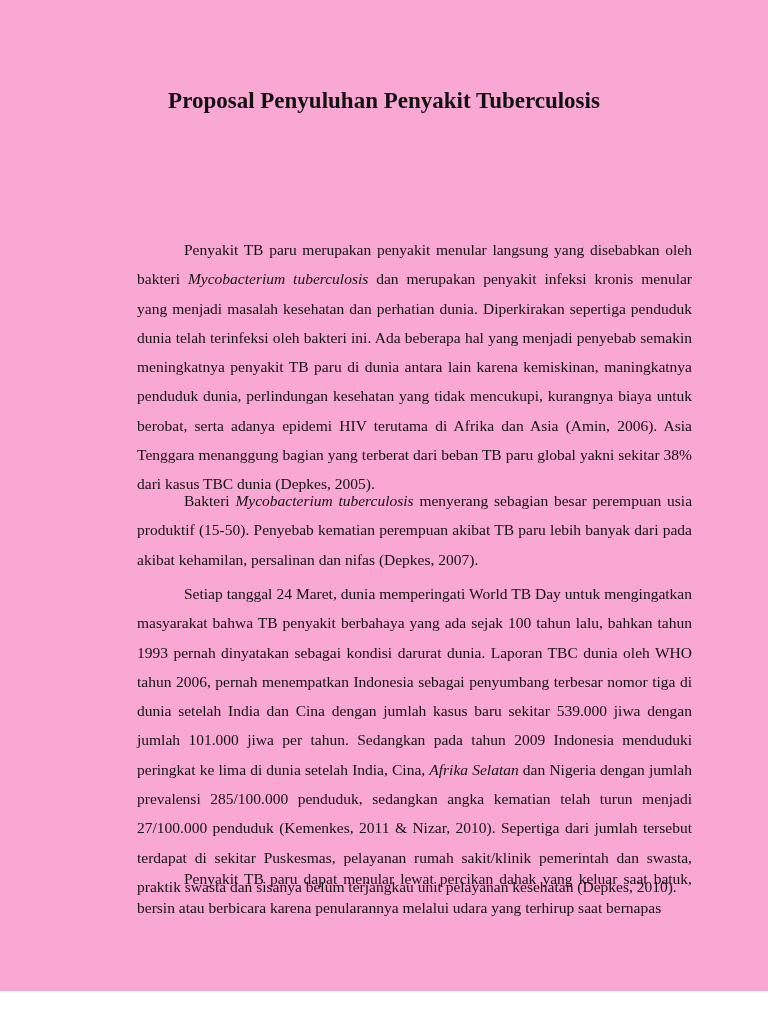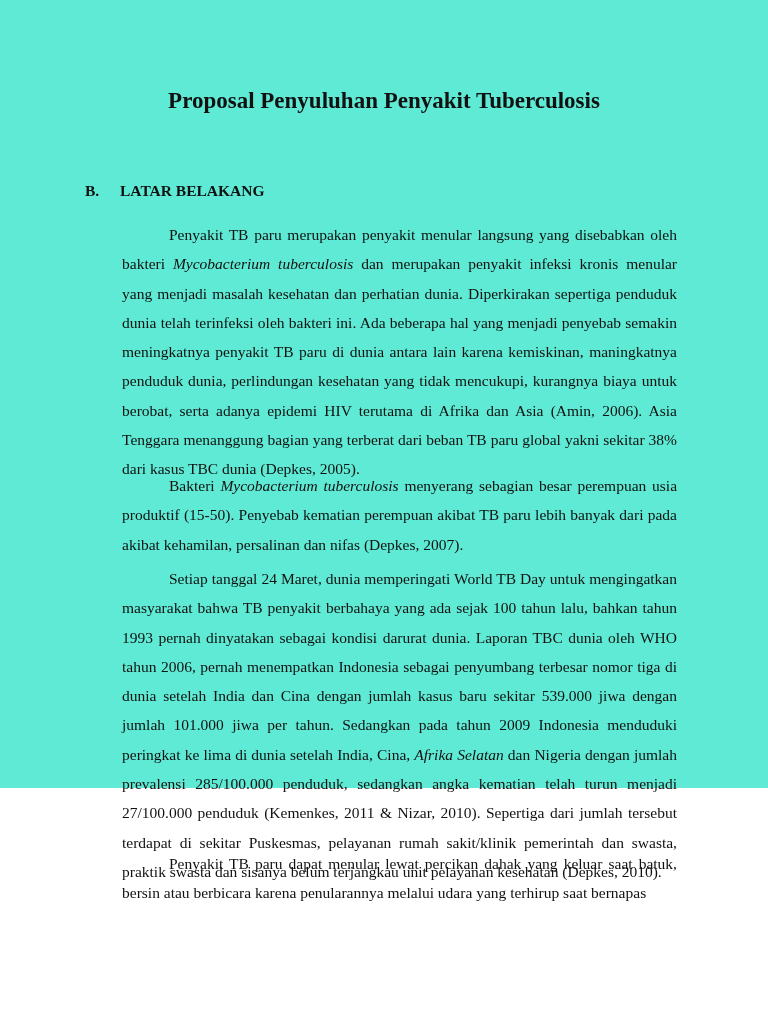--- a/index.html
+++ b/index.html
@@ -13,22 +13,22 @@
       position: relative;
       overflow: hidden;
       font-family: "Liberation Serif", "DejaVu Serif", serif;
       color: #111111;
     }
     .page {
       position: absolute;
       left: 0;
       top: 0;
       width: 768px;
-      height: 788px;
-      background: #5eead4;
+      height: 991px;
+      background: #f9a8d4;
     }
     .title {
       position: absolute;
       top: 86px;
       left: 0;
       width: 768px;
       text-align: center;
       font-weight: bold;
       font-size: 23px;
       letter-spacing: 0px;
@@ -55,40 +55,37 @@
       line-height: 20px;
       margin: 0;
     }
     .para {
       position: absolute;
       left: 120px;
       width: 555px;
       font-size: 15.5px;
       line-height: 29.3px;
       text-align: justify;
-      margin: 2px;
+      margin: 17px;
     }
     .para .indent {
       display: inline-block;
       width: 47px;
     }
     .para i { font-style: italic; }
   </style>
 </head>
 <body>
 
 <div class="page">
 
   <h1 class="title">Proposal Penyuluhan Penyakit Tuberculosis</h1>
 
 
 
-  <div class="section-heading" style="top:181px;">
-    <span class="letter">B.</span><span>LATAR BELAKANG</span>
-  </div>
 
   <p class="para" style="top:218px;"><span class="indent"></span><span>Penyakit TB paru merupakan penyakit menular langsung yang disebabkan oleh bakteri </span><i>Mycobacterium tuberculosis</i><span> dan merupakan penyakit infeksi kronis menular yang menjadi masalah kesehatan dan perhatian dunia. Diperkirakan sepertiga penduduk dunia telah terinfeksi oleh bakteri ini. Ada beberapa hal yang menjadi penyebab semakin meningkatnya penyakit TB paru di dunia antara lain karena kemiskinan, maningkatnya penduduk dunia, perlindungan kesehatan yang tidak mencukupi, kurangnya biaya untuk berobat, serta adanya epidemi HIV terutama di Afrika dan Asia (Amin, 2006). Asia Tenggara menanggung bagian yang terberat dari beban TB paru global yakni sekitar 38% dari kasus TBC dunia (Depkes, 2005).</span></p>
 
   <p class="para" style="top:469px;"><span class="indent"></span><span>Bakteri </span><i>Mycobacterium tuberculosis</i><span> menyerang sebagian besar perempuan usia produktif (15-50). Penyebab kematian perempuan akibat TB paru lebih banyak dari pada akibat kehamilan, persalinan dan nifas (Depkes, 2007).</span></p>
 
   <p class="para" style="top:562px;"><span class="indent"></span><span>Setiap tanggal 24 Maret, dunia memperingati World TB Day untuk mengingatkan masyarakat bahwa TB penyakit berbahaya yang ada sejak 100 tahun lalu, bahkan tahun 1993 pernah dinyatakan sebagai kondisi darurat dunia. Laporan TBC dunia oleh WHO tahun 2006, pernah menempatkan Indonesia sebagai penyumbang terbesar nomor tiga di dunia setelah India dan Cina dengan jumlah kasus baru sekitar 539.000 jiwa dengan jumlah 101.000 jiwa per tahun. Sedangkan pada tahun 2009 Indonesia menduduki peringkat ke lima di dunia setelah India, Cina, </span><i>Afrika Selatan</i><span> dan Nigeria dengan jumlah prevalensi 285/100.000 penduduk, sedangkan angka kematian telah turun menjadi 27/100.000 penduduk (Kemenkes, 2011 &amp; Nizar, 2010). Sepertiga dari jumlah tersebut terdapat di sekitar Puskesmas, pelayanan rumah sakit/klinik pemerintah dan swasta, praktik swasta dan sisanya belum terjangkau unit pelayanan kesehatan (Depkes, 2010).</span></p>
 
   <p class="para" style="top:847px;"><span class="indent"></span><span>Penyakit TB paru dapat menular lewat percikan dahak yang keluar saat batuk, bersin atau berbicara karena penularannya melalui udara yang terhirup saat bernapas</span></p>
 
 </div>

